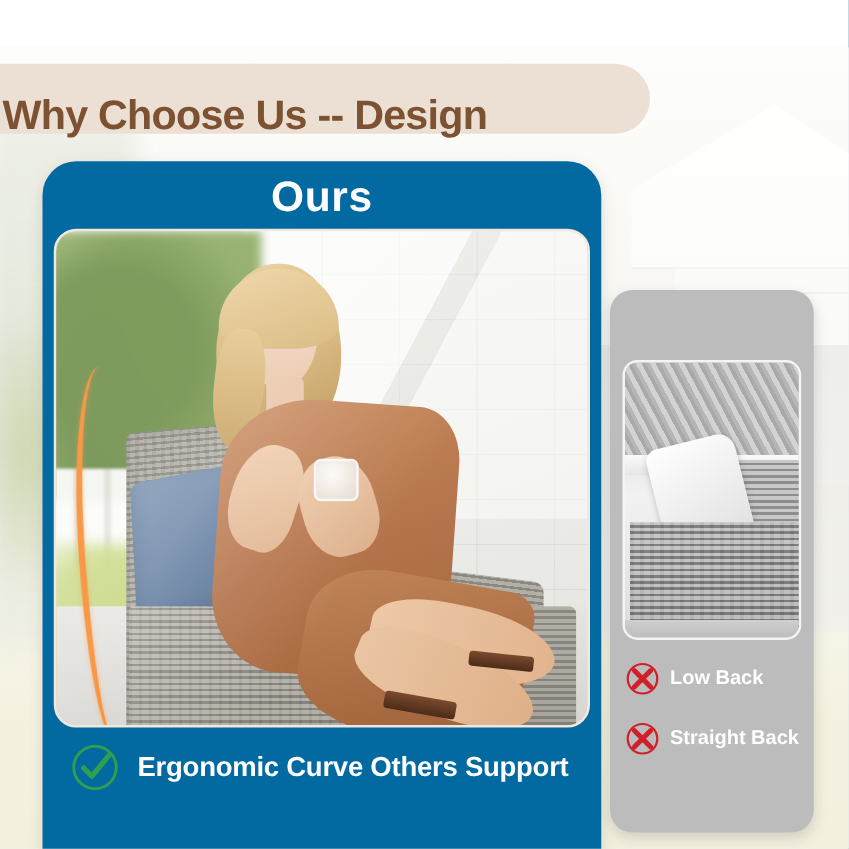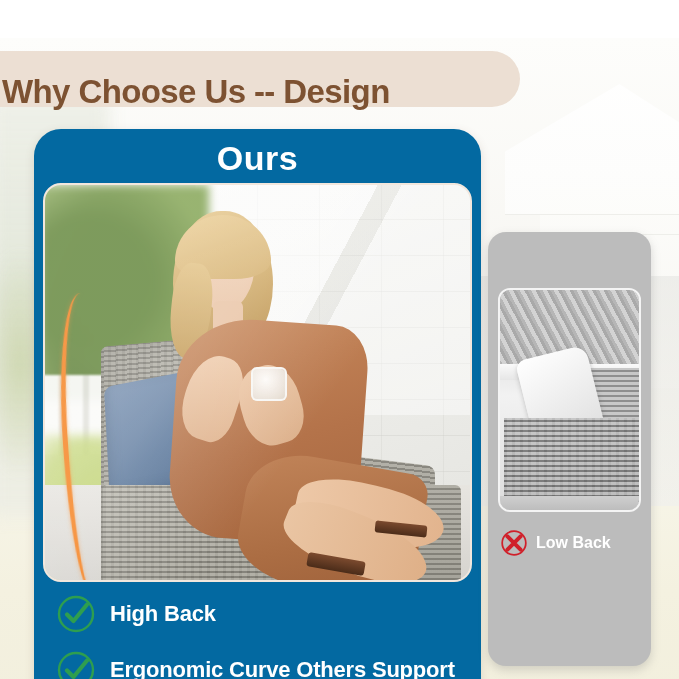--- a/index.html
+++ b/index.html
@@ -481,27 +481,20 @@
       <div class="model-leg-b"></div>
       <div class="sandal sandal-a"></div>
       <div class="sandal sandal-b"></div>
 
       <div class="lumbar-curve"></div>
       <div class="photo-gloss"></div>
     </div>
 
     <div class="ours-list">
 
-      <div class="ours-row">
-        <svg class="ours-check" viewBox="0 0 40 40">
-          <circle cx="20" cy="20" r="17" fill="none" stroke="#2e9e4f" stroke-width="2.4"></circle>
-          <path d="M11 20.5 L17.5 27 L31 10.5" fill="none" stroke="#2e9e4f" stroke-width="4.2" stroke-linecap="round" stroke-linejoin="round"></path>
-        </svg>
-        <span class="ours-label">High Back</span>
-      </div>
 
       <div class="ours-row">
         <svg class="ours-check" viewBox="0 0 40 40">
           <circle cx="20" cy="20" r="17" fill="none" stroke="#2e9e4f" stroke-width="2.4"></circle>
           <path d="M11 20.5 L17.5 27 L31 10.5" fill="none" stroke="#2e9e4f" stroke-width="4.2" stroke-linecap="round" stroke-linejoin="round"></path>
         </svg>
         <span class="ours-label">Ergonomic Curve Others Support</span>
       </div>
 
     </div>
@@ -523,17 +516,24 @@
     <div class="others-list">
 
       <div class="others-row">
         <svg class="others-x" viewBox="0 0 32 32">
           <circle cx="16" cy="16" r="13.5" fill="none" stroke="#d0202a" stroke-width="2"></circle>
           <path d="M8.5 8.5 L23.5 23.5 M23.5 8.5 L8.5 23.5" stroke="#d0202a" stroke-width="4.6" stroke-linecap="round"></path>
         </svg>
         <span class="others-label">Low Back</span>
       </div>
 
+      <div class="others-row">
+        <svg class="others-x" viewBox="0 0 32 32">
+          <circle cx="16" cy="16" r="13.5" fill="none" stroke="#d0202a" stroke-width="2"></circle>
+          <path d="M8.5 8.5 L23.5 23.5 M23.5 8.5 L8.5 23.5" stroke="#d0202a" stroke-width="4.6" stroke-linecap="round"></path>
+        </svg>
+        <span class="others-label">Straight Back</span>
+      </div>
 
     </div>
   </div>
 
 </div>
 
 </body></html>

